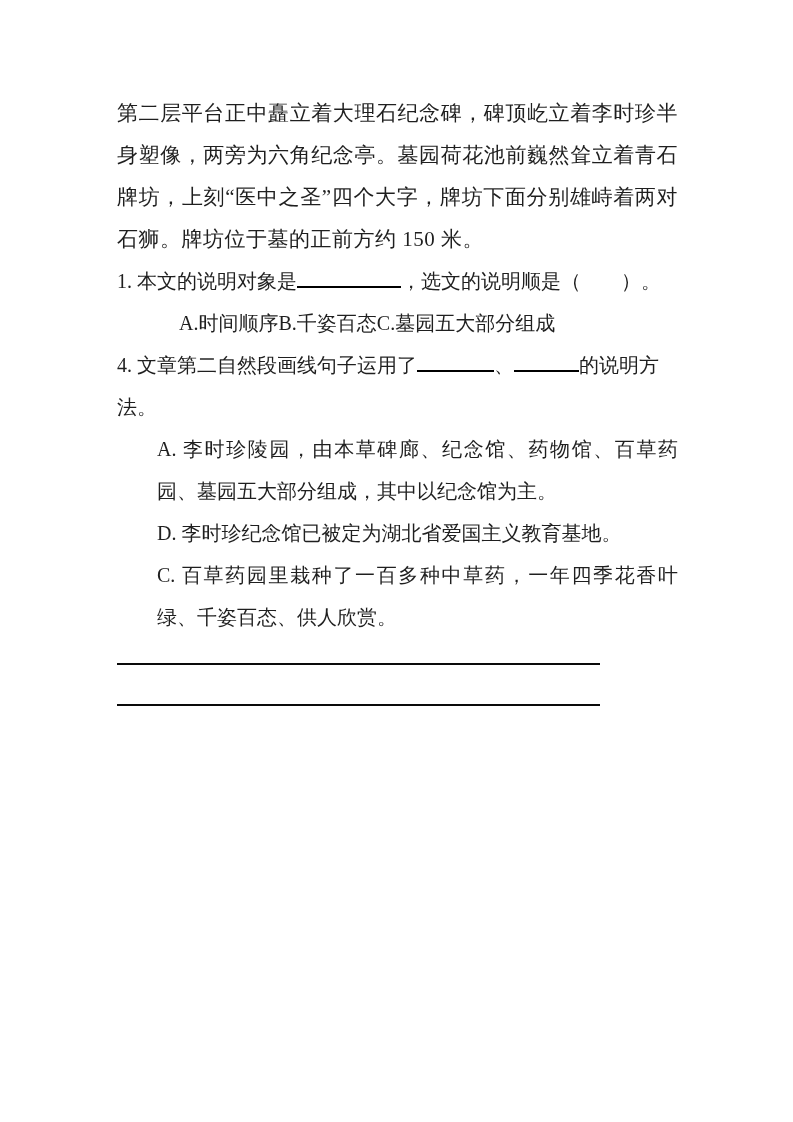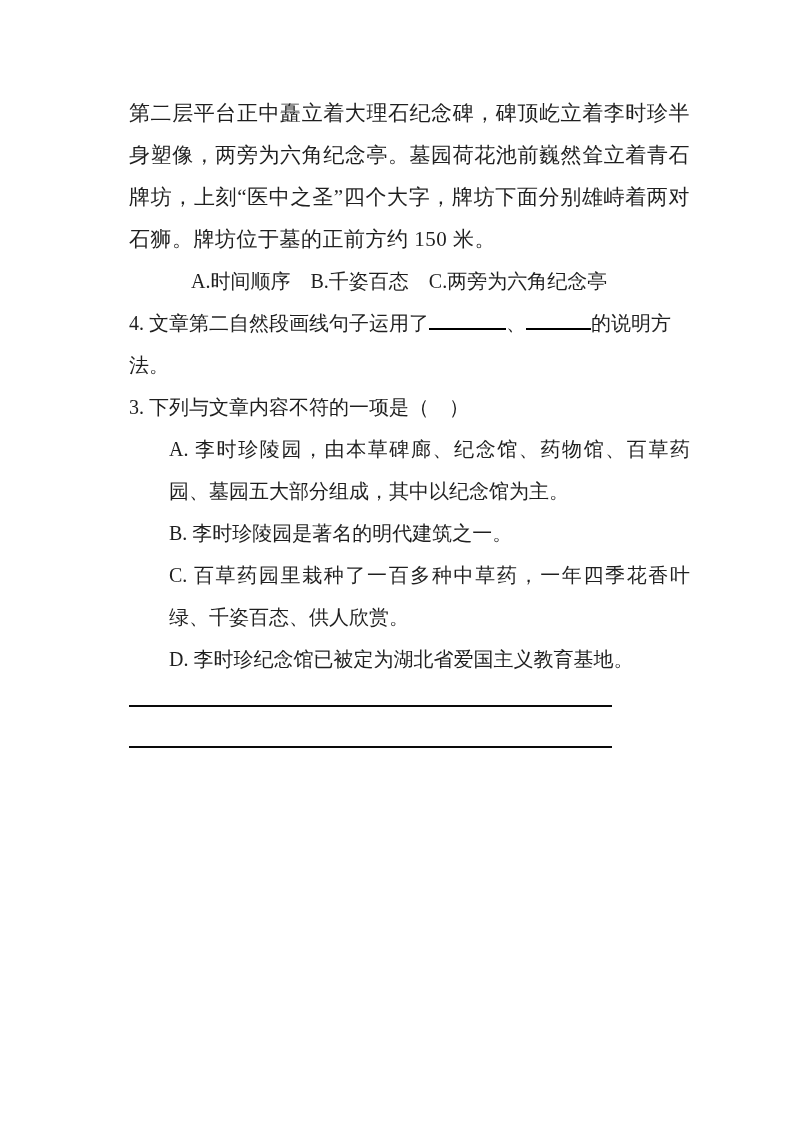--- a/index.html
+++ b/index.html
@@ -7,21 +7,21 @@
   body {
     width: 793px;
     height: 1122px;
     position: relative;
     font-family: "Liberation Serif", serif;
     color: #1f1f1f;
     overflow: hidden;
   }
   .content {
     position: absolute;
-    left: 129px;
+    left: 117px;
     top: 92px;
     width: 561px;
   }
   
   .passage {
     font-size: 21px;
     line-height: 42px;
     text-align: justify;
     text-justify: inter-character;
     letter-spacing: 0.5px;
@@ -37,21 +37,20 @@
     display: inline-block;
     border-bottom: 2px solid #000;
     height: 20px;
     vertical-align: baseline;
   }
   .blank-q1 { width: 104px; }
   .blank-q2a { width: 77px; }
   .blank-q2b { width: 65px; }
   .q1-options {
     display: flex;
-    gap: 20px;
     margin-left: 62px;
   }
   .q3-option {
     margin-left: 40px;
     text-align: justify;
     text-justify: inter-character;
   }
   .answer-lines { margin-top: 0; }
   .answer-line {
     width: 483px;
@@ -63,37 +62,38 @@
 </head>
 <body>
 
 <div class="content">
 
   <p class="passage">第二层平台正中矗立着大理石纪念碑，碑顶屹立着李时珍半身塑像，两旁为六角纪念亭。墓园荷花池前巍然耸立着青石牌坊，上刻“医中之圣”四个大字，牌坊下面分别雄峙着两对石狮。牌坊位于墓的正前方约 150 米。</p>
 
 
   <div class="question-block">
 
+    <div class="q-line">
+      <span>1. 本文的说明对象是</span><span class="blank blank-q1"></span><span>，选文的说明顺是（　　）。</span>
+    </div>
 
     <div class="q1-options">
       <span>A.时间顺序</span>
       <span>B.千姿百态</span>
-      <span>C.两旁为六角纪念亭</span>
+      <span>C.墓园五大部分组成</span>
     </div>
 
     <div class="q-line">
       <span>4. 文章第二自然段画线句子运用了</span><span class="blank blank-q2a"></span><span>、</span><span class="blank blank-q2b"></span><span>的说明方法。</span>
     </div>
 
-    <div class="q-line">3. 下列与文章内容不符的一项是（　）</div>
 
     <div class="q3-option">A. 李时珍陵园，由本草碑廊、纪念馆、药物馆、百草药园、墓园五大部分组成，其中以纪念馆为主。</div>
-    <div class="q3-option">B. 李时珍陵园是著名的明代建筑之一。</div>
+    <div class="q3-option">D. 李时珍纪念馆已被定为湖北省爱国主义教育基地。</div>
     <div class="q3-option">C. 百草药园里栽种了一百多种中草药，一年四季花香叶绿、千姿百态、供人欣赏。</div>
-    <div class="q3-option">D. 李时珍纪念馆已被定为湖北省爱国主义教育基地。</div>
 
 
   </div>
 
   <div class="answer-lines">
     <div class="answer-line"></div>
     <div class="answer-line"></div>
   </div>
 
 </div>

